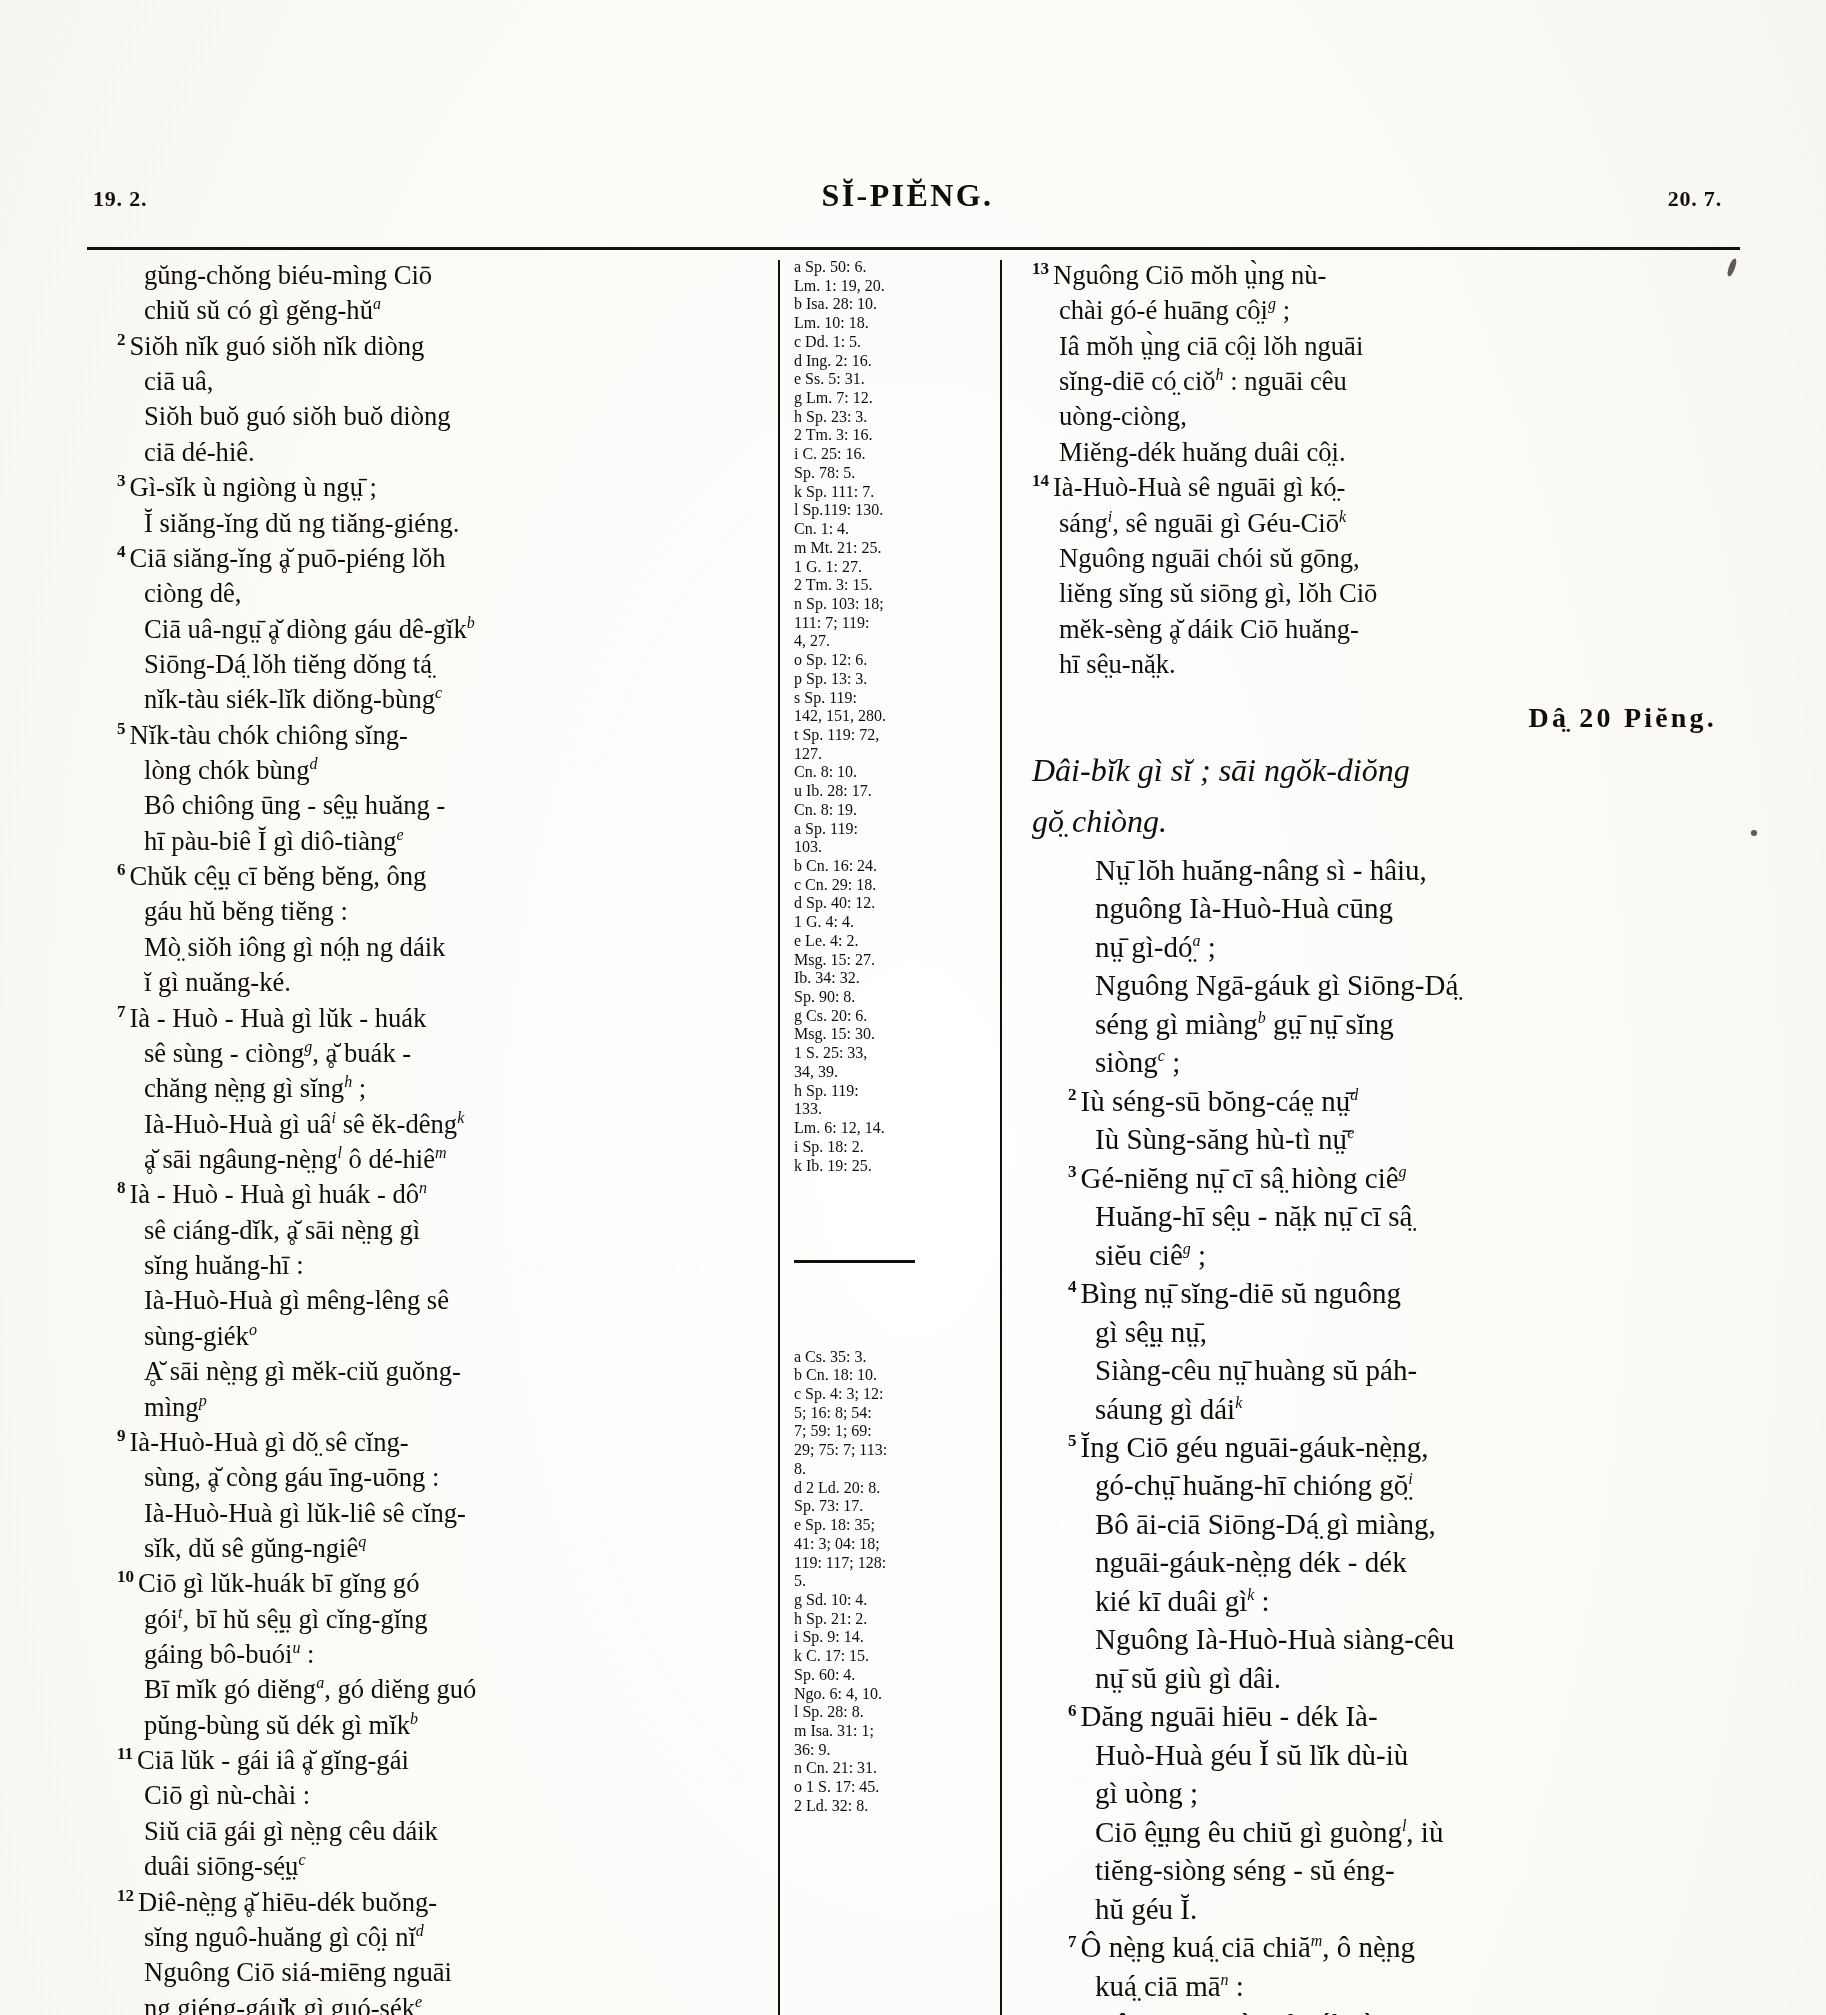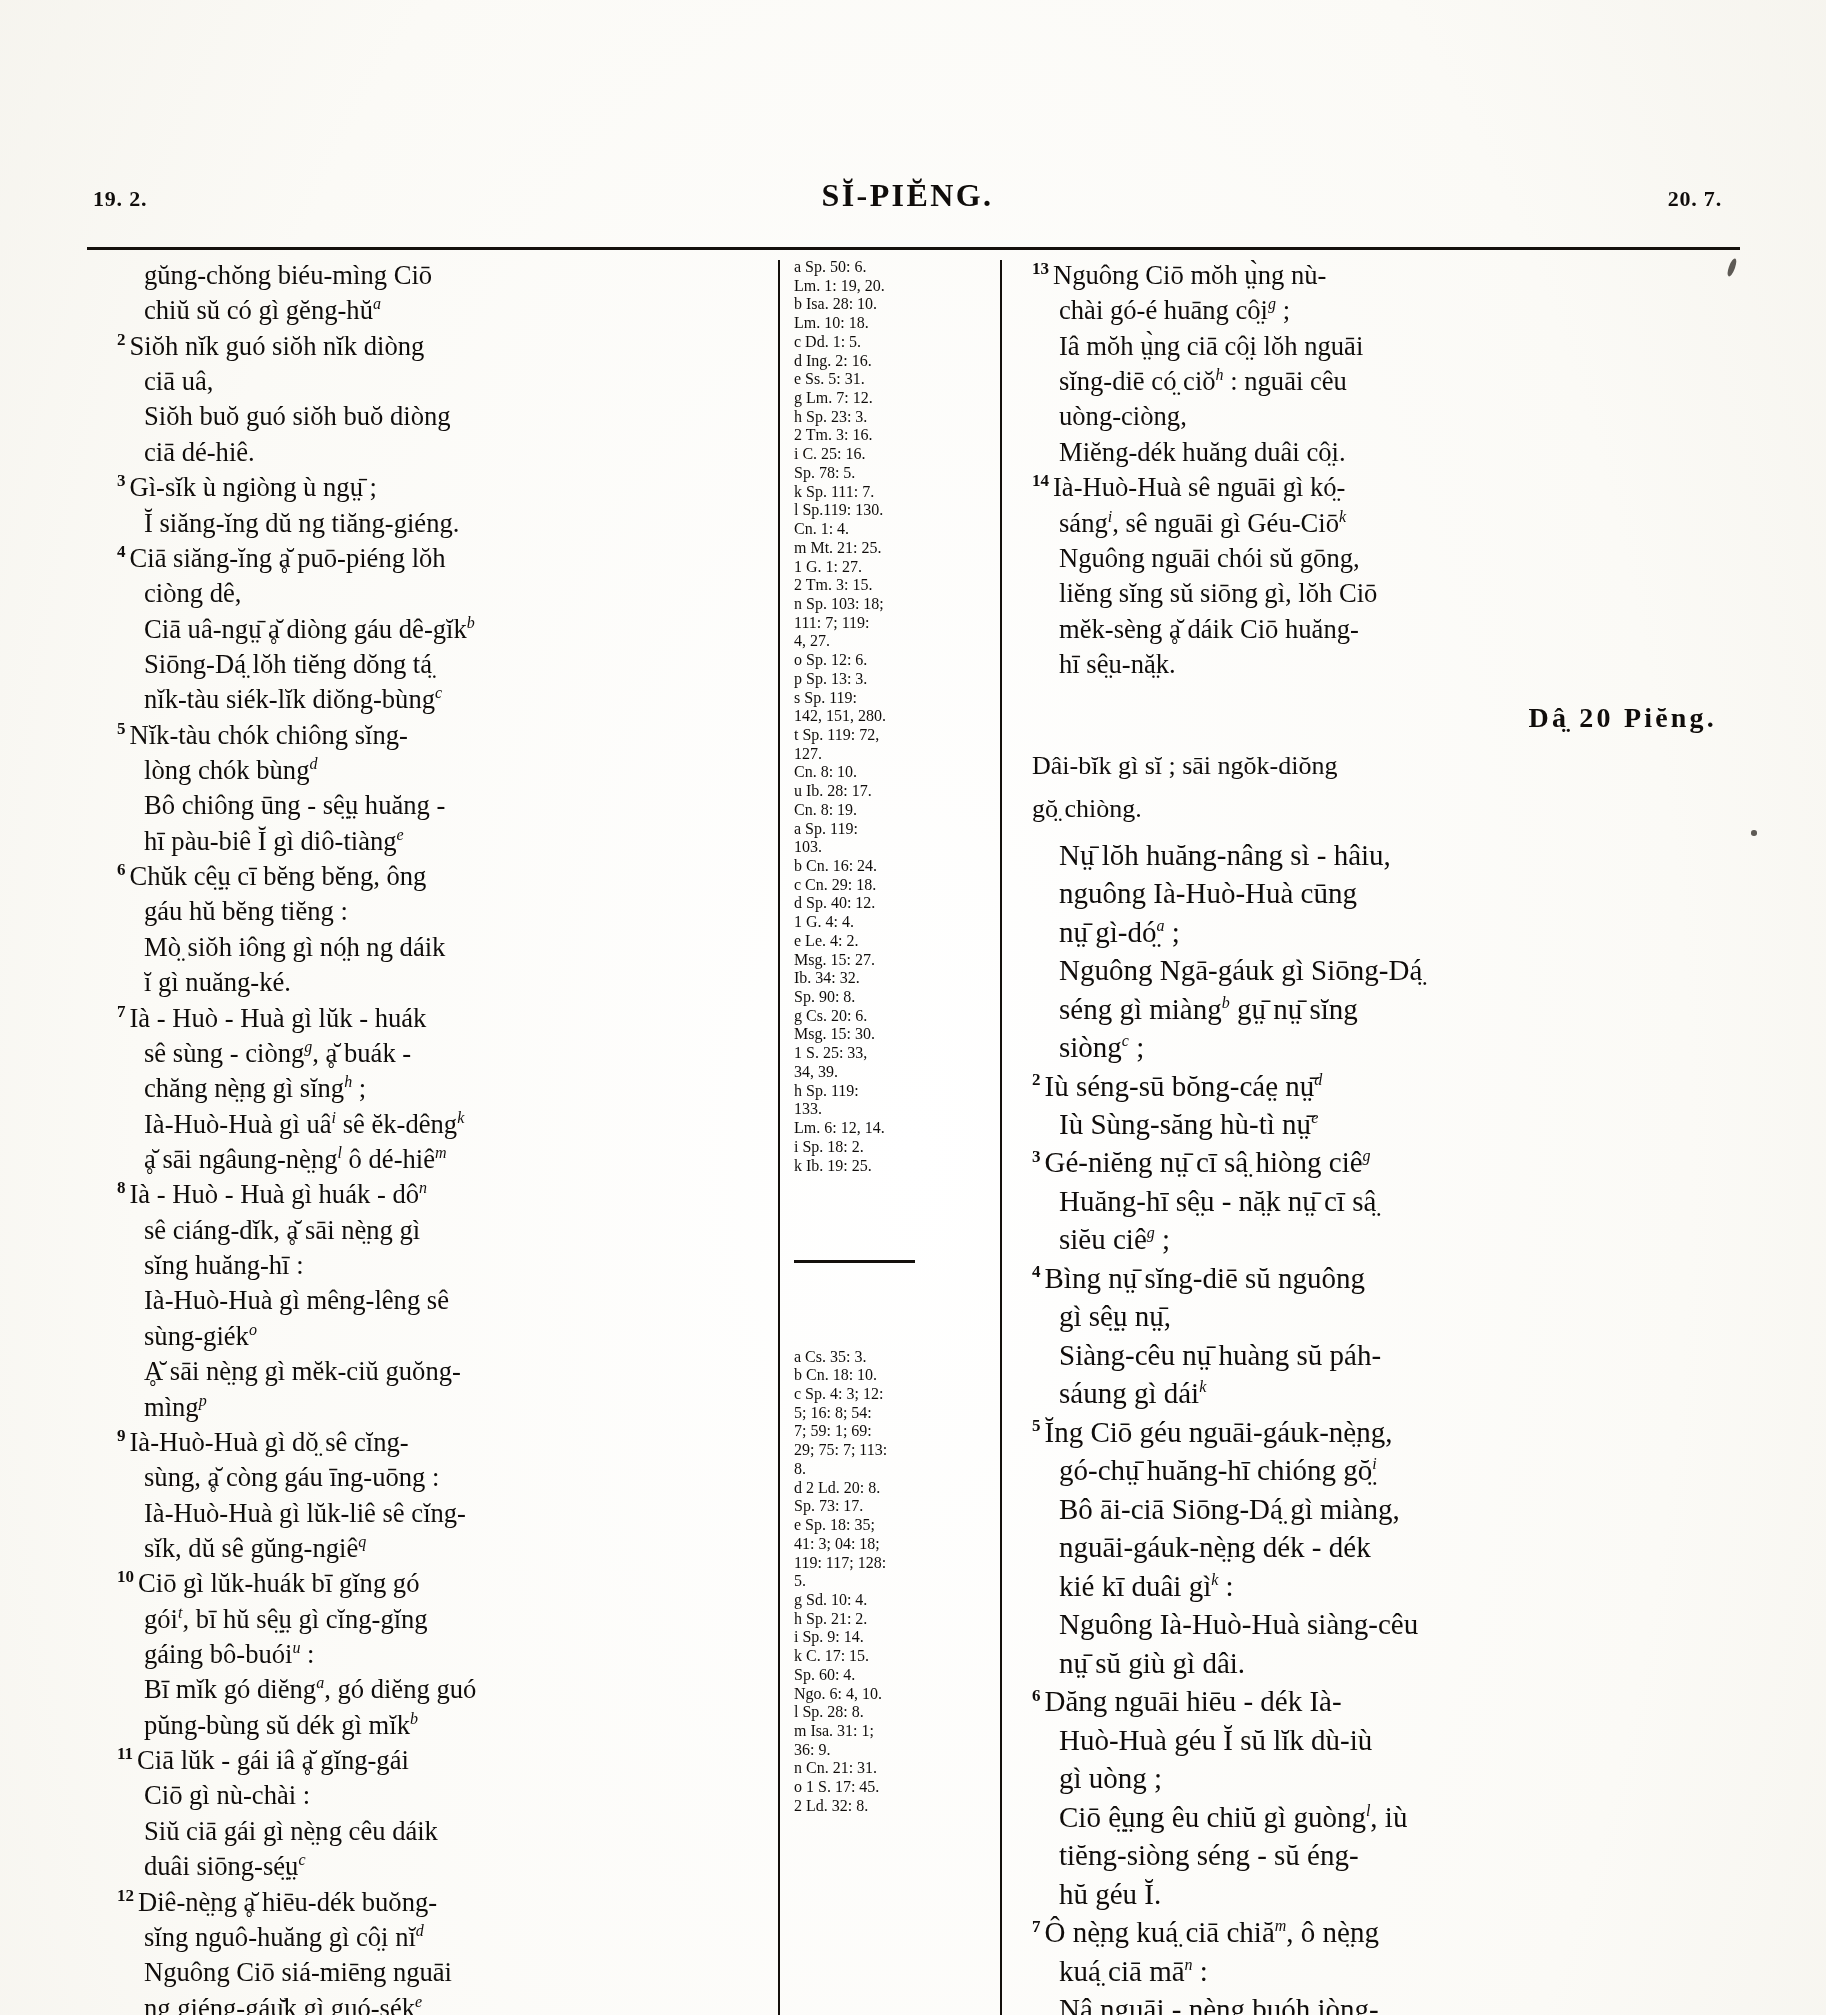--- a/index.html
+++ b/index.html
@@ -114,28 +114,30 @@
 
   
   .chap-head {
     text-align: right;
     font-weight: bold;
     font-size: 28px;
     letter-spacing: 3.2px;
     margin: 18.5px 0 13.7px 0;
   }
   .chap-sub {
-    font-size: 26px;
+    font-style: italic;
+    font-size: 32px;
     line-height: 1.26;
     margin: 0 0 10.5px 0;
     padding-left: 39px;
     text-indent: -39px;
   }
   .bigfirst p.v, .bigfirst p.cont, .bigfirst p.flush {
     font-size: 29px;
+    margin-left: 36px;
   }
 
   
   .notes {
     font-size: 16px;
     line-height: 1.17;
     letter-spacing: 0px;
   }
   .notes div {
     margin: 0;

